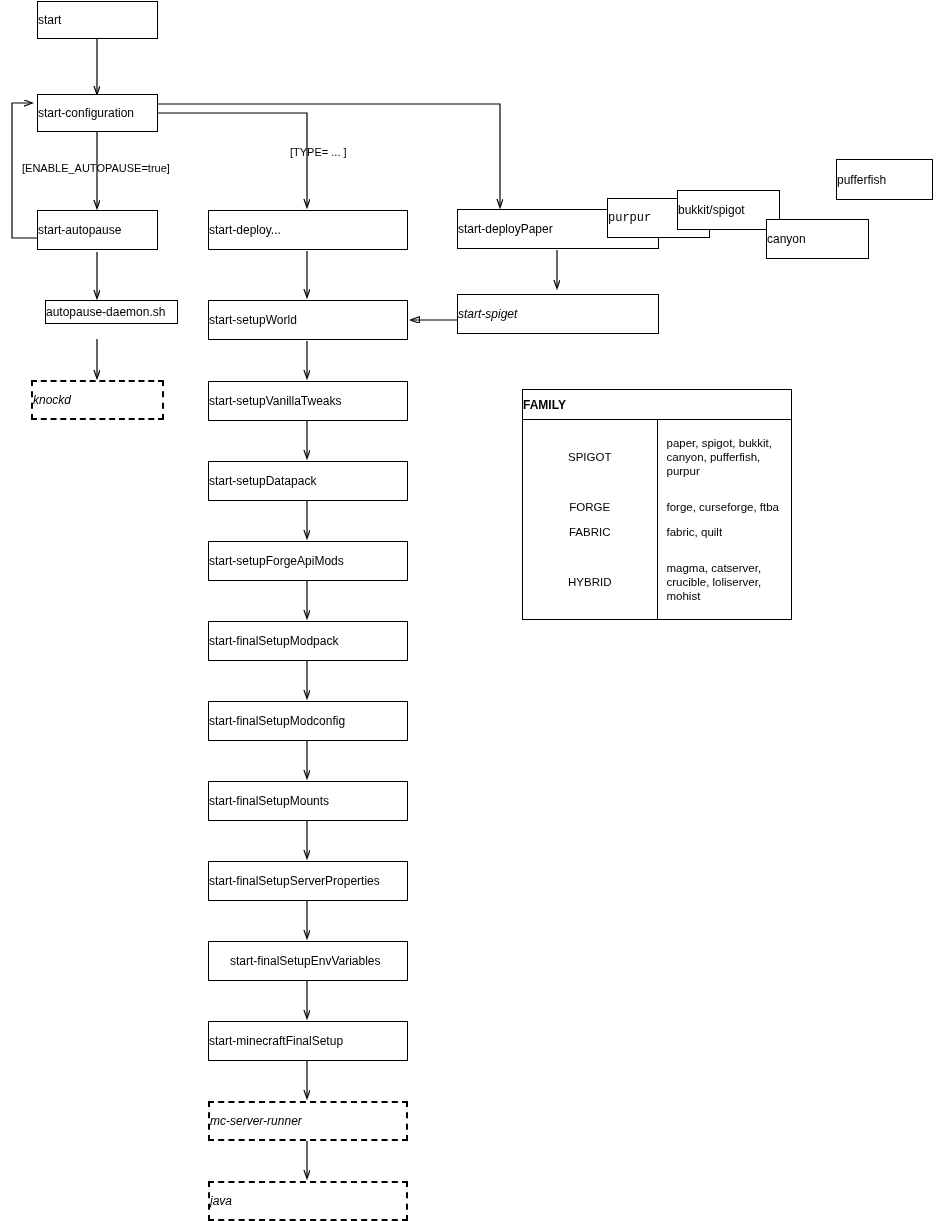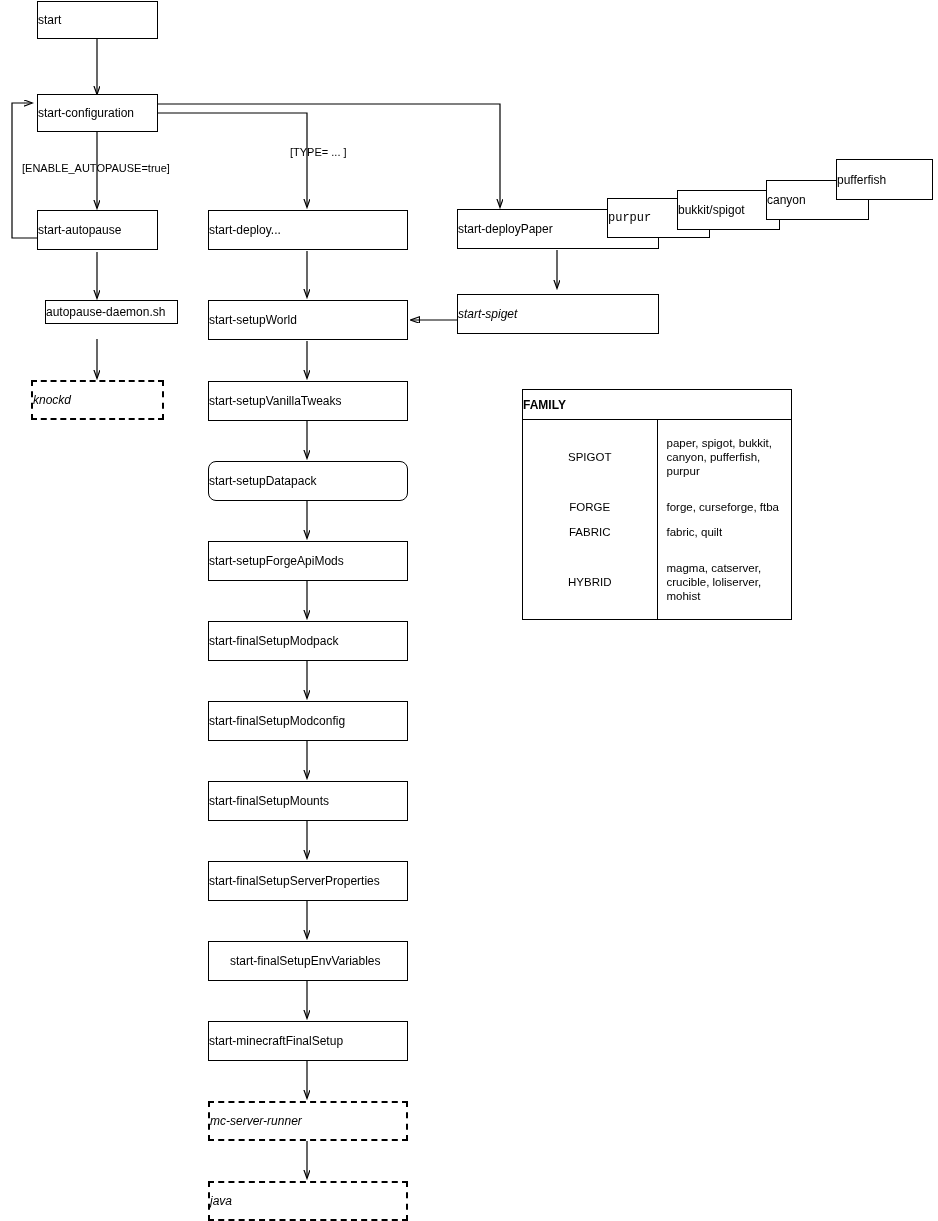--- a/index.html
+++ b/index.html
@@ -32,21 +32,21 @@
     color: #000000;
     z-index: 5;
   }
   .node.dashed {
     border: 2px dashed #000000;
     font-style: italic;
   }
   .node.stacked { z-index: 6; }
   .node.stack-1 { z-index: 7; }
   .node.stack-2 { z-index: 8; }
-  .node.stack-3 { z-index: 9; }
+  .node.stack-3 { z-index: 9; margin-top: 39px; }
   .node.stack-4 { z-index: 10; }
 
   .edge-label {
     position: absolute;
     font-size: 11px;
     line-height: 13px;
     color: #000000;
     white-space: nowrap;
     z-index: 4;
   }
@@ -205,21 +205,21 @@
   </div>
 
   <div class="node" style="left:208px; top:300px; width:200px; height:40px;">
     <span>start-setupWorld</span>
   </div>
 
   <div class="node" style="left:208px; top:381px; width:200px; height:40px;">
     <span>start-setupVanillaTweaks</span>
   </div>
 
-  <div class="node" style="left:208px; top:461px; width:200px; height:40px;border-radius:8px;">
+  <div class="node" style="left:208px; top:461px; width:200px; height:40px;">
     <span>start-setupDatapack</span>
   </div>
 
   <div class="node" style="left:208px; top:541px; width:200px; height:40px;">
     <span>start-setupForgeApiMods</span>
   </div>
 
   <div class="node" style="left:208px; top:621px; width:200px; height:40px;">
     <span>start-finalSetupModpack</span>
   </div>

